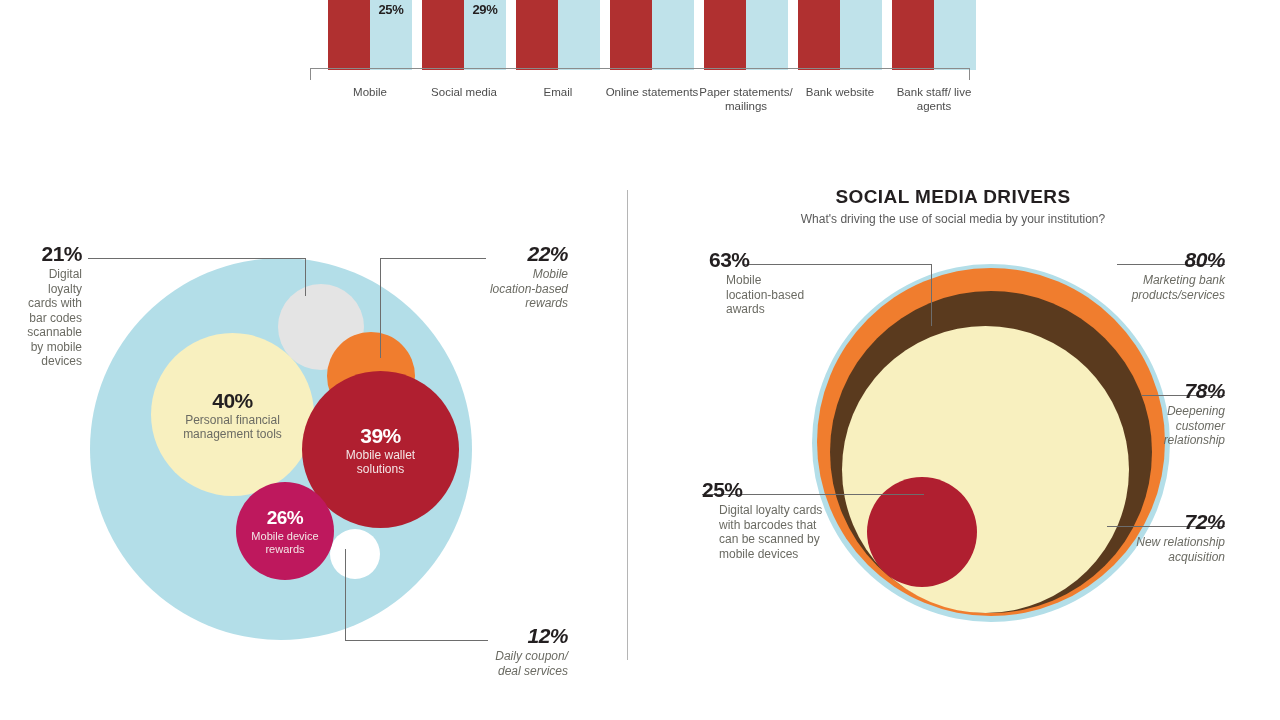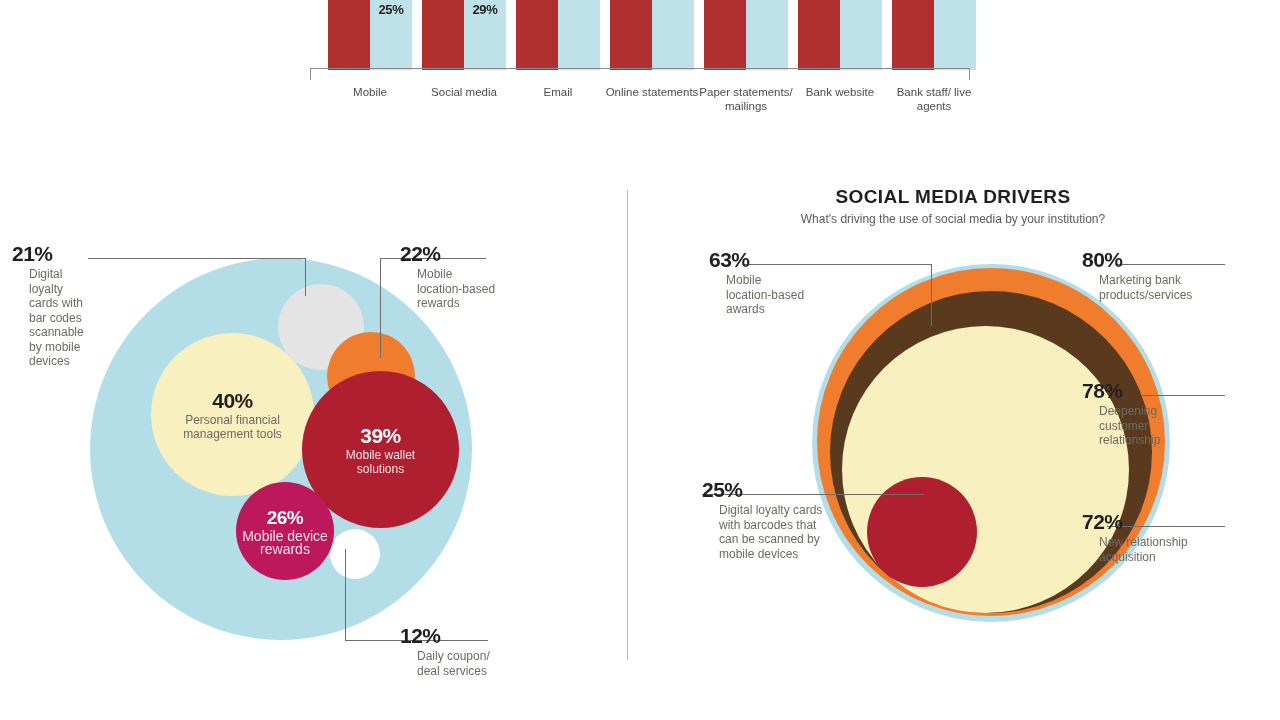--- a/index.html
+++ b/index.html
@@ -147,21 +147,21 @@
     letter-spacing: -0.5px;
     line-height: 24px;
   }
   .callout .desc {
     font-size: 12px;
     line-height: 14.5px;
     color: #6b6b63;
     margin-top: 1px;
     margin-left: 17px;
   }
-  .callout.right-align { text-align: left; }
+  .callout.right-align { text-align: right; font-style: italic; }
 
   .leader { position: absolute; background: #6d6d6d; }
   .leader.h { height: 1.2px; }
   .leader.v { width: 1.2px; }
 
   
   #right-panel {
     position: absolute;
     left: 627px; top: 186px;
     width: 653px;
@@ -265,34 +265,34 @@
     <div class="bubble" style="left:330px;top:297px;width:50px;height:50px;background:#ffffff;"></div>
 
     <div class="bubble light-text" style="left:302px;top:139px;width:157px;height:157px;background:#b01f30;">
       <div class="bub-pct">39%</div>
       <div class="bub-lab" style="white-space:pre-line;">Mobile wallet
 solutions</div>
     </div>
 
     <div class="bubble light-text" style="left:236px;top:250px;width:98px;height:98px;background:#be185d;">
       <div class="bub-pct" style="font-size:19px;">26%</div>
-      <div class="bub-lab" style="white-space:pre-line;font-size:14px;line-height:13px;">Mobile device
+      <div class="bub-lab" style="white-space:pre-line;font-size:11px;line-height:13px;">Mobile device
 rewards</div>
     </div>
 
     <div class="leader h" style="left:88px;top:26px;width:218px;"></div>
     <div class="leader v" style="left:305px;top:26px;height:38px;"></div>
 
     <div class="leader v" style="left:380px;top:26px;height:100px;"></div>
     <div class="leader h" style="left:380px;top:26px;width:106px;"></div>
 
     <div class="leader v" style="left:345px;top:317px;height:92px;"></div>
     <div class="leader h" style="left:345px;top:408px;width:143px;"></div>
 
-    <div class="callout" style="left:12px;top:10px;width:82px;">
+    <div class="callout" style="left:0;top:10px;width:82px;text-align:right;">
       <div class="pct">21%</div>
       <div class="desc" style="white-space:pre-line;">Digital loyalty
 cards with
 bar codes
 scannable
 by mobile
 devices</div>
     </div>
 
     <div class="callout right-align" style="left:400px;top:10px;width:168px;">

